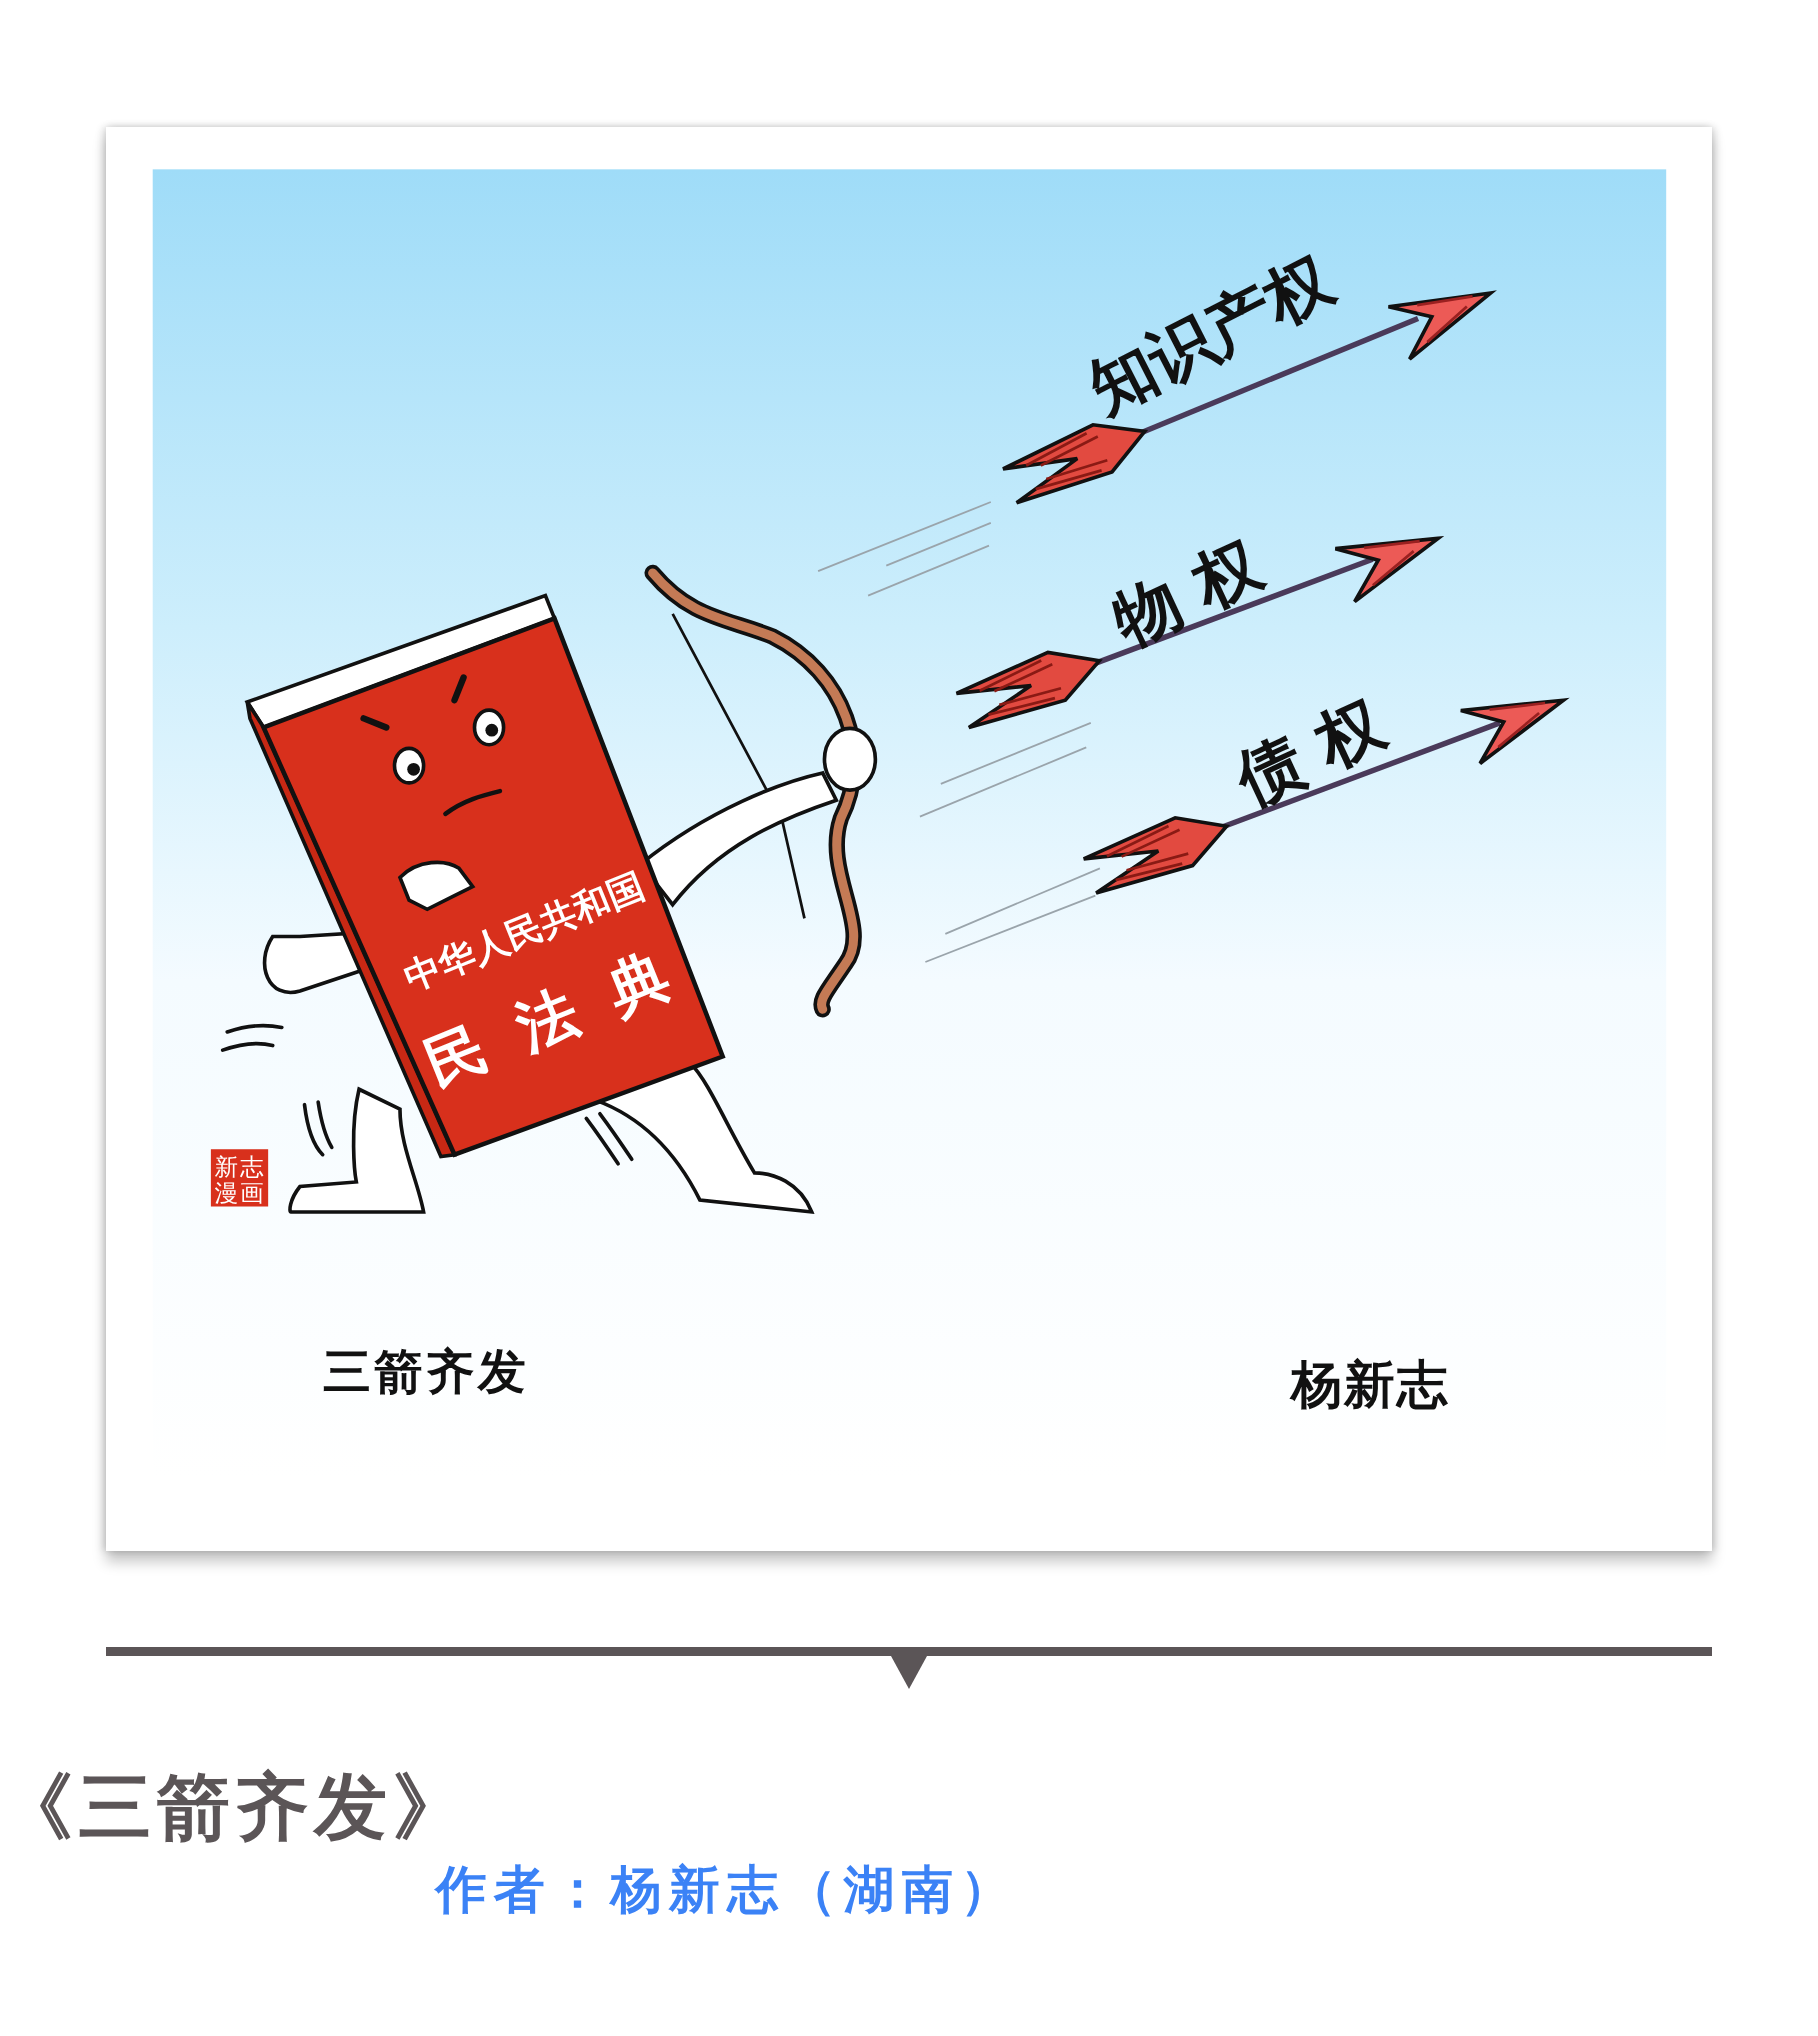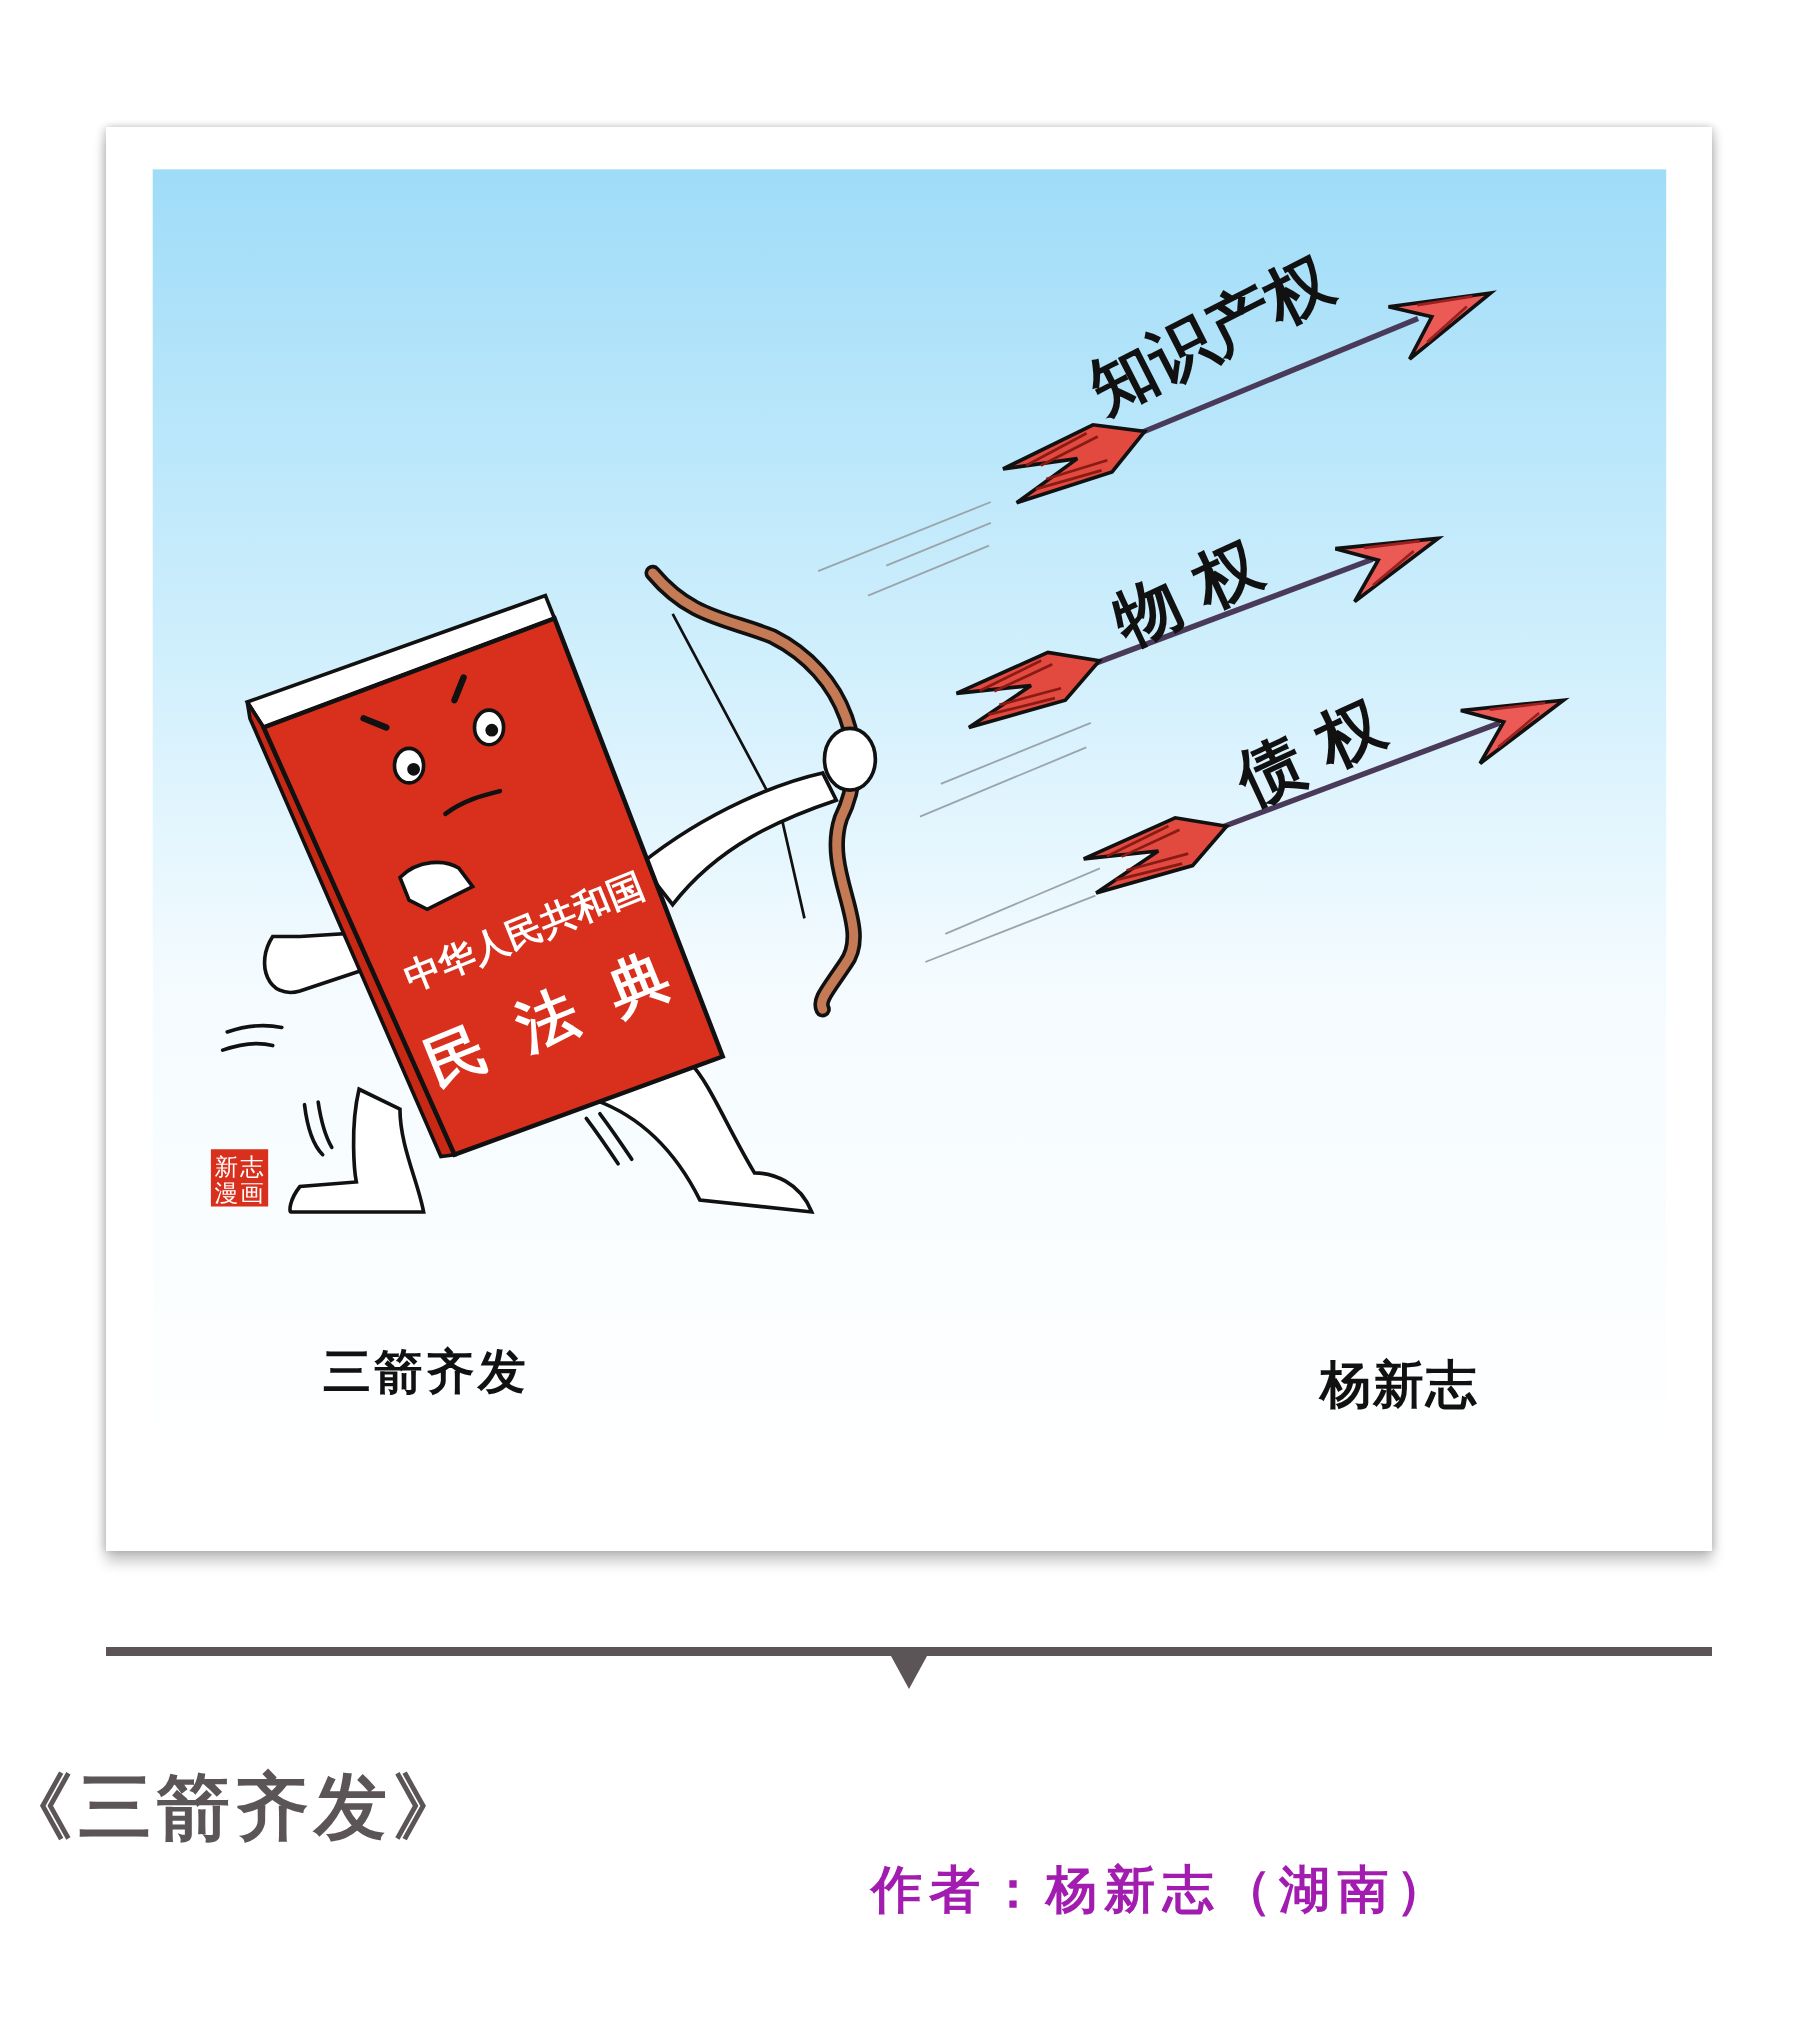--- a/index.html
+++ b/index.html
@@ -3,25 +3,25 @@
 <meta charset="utf-8">
 <style>
   html,body{margin:0;padding:0;background:#ffffff;}
   body{width:1818px;height:2037px;position:relative;overflow:hidden;font-family:"DejaVu Sans","Liberation Sans",sans-serif;}
   .card{position:absolute;left:106px;top:127px;width:1606px;height:1424px;background:#ffffff;
         box-shadow:0 11px 12.7px rgba(0,0,0,0.22),-3.6px 0 7.3px rgba(0,0,0,0.10),3.6px 0 7.3px rgba(0,0,0,0.10),0 -1.8px 7.3px rgba(0,0,0,0.06);}
   .art{position:absolute;left:0;top:0;width:1818px;height:1564px;}
   .caption{position:absolute;left:323px;top:1335px;font-size:48px;font-weight:bold;color:#111111;letter-spacing:3.6px;
            font-family:"DejaVu Serif","Liberation Serif",serif;line-height:73px;}
   .signature{position:absolute;left:1291px;top:1355px;font-size:51px;font-weight:bold;color:#111111;letter-spacing:1.8px;
-           font-family:"DejaVu Serif","Liberation Serif",serif;line-height:58px;margin-left:29px;}
+           font-family:"DejaVu Serif","Liberation Serif",serif;line-height:58px;}
   .divider{position:absolute;left:106px;top:1647px;width:1606px;height:9px;background:#5b5557;}
   .divider-notch{position:absolute;left:891px;top:1656px;width:0;height:0;border-left:18px solid transparent;border-right:18px solid transparent;border-top:33px solid #5b5557;}
   .title{position:absolute;left:0;top:1753px;width:1818px;text-align:left;font-size:73px;font-weight:bold;color:#5b5557;letter-spacing:5.5px;line-height:91px;margin-top:8px;}
-  .byline{position:absolute;left:0;top:1855px;width:1454px;text-align:right;font-size:51px;font-weight:bold;color:#a21caf;letter-spacing:7.3px;line-height:69px;}
+  .byline{position:absolute;left:0;top:1855px;width:1454px;text-align:center;font-size:51px;font-weight:bold;color:#3b82f6;letter-spacing:7.3px;line-height:69px;}
   .book-text{fill:#ffffff;font-weight:bold;font-family:"DejaVu Serif","Liberation Serif",serif;}
   .arrow-label{fill:#111111;font-weight:bold;font-family:"DejaVu Sans","Liberation Sans",sans-serif;}
   .seal-text{fill:#ffffff;font-family:"DejaVu Serif","Liberation Serif",serif;}
 </style>
 </head>
 <body>
 
 <div class="card"></div>
 
 <svg class="art" viewBox="0 0 2000 1720" width="1818" height="1564" xmlns="http://www.w3.org/2000/svg">

